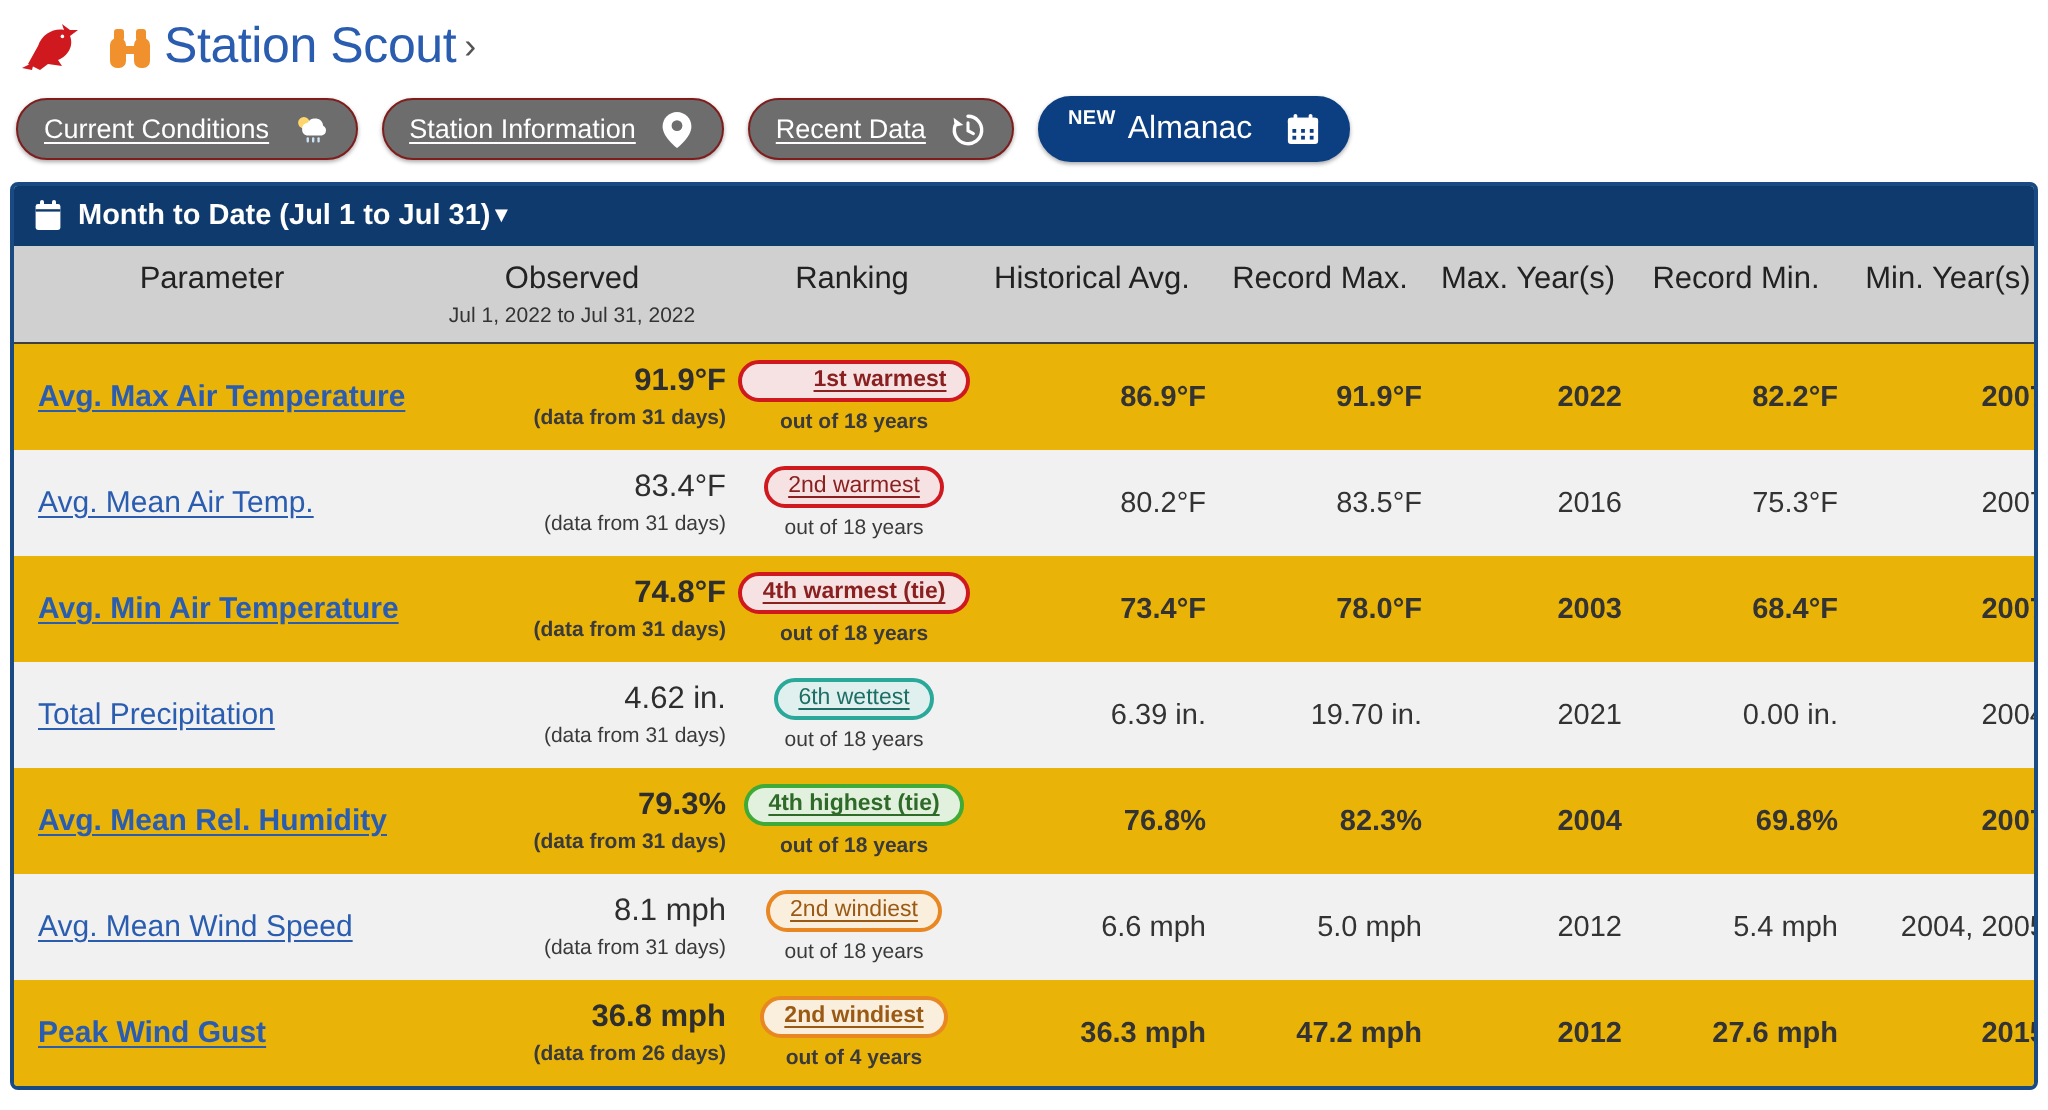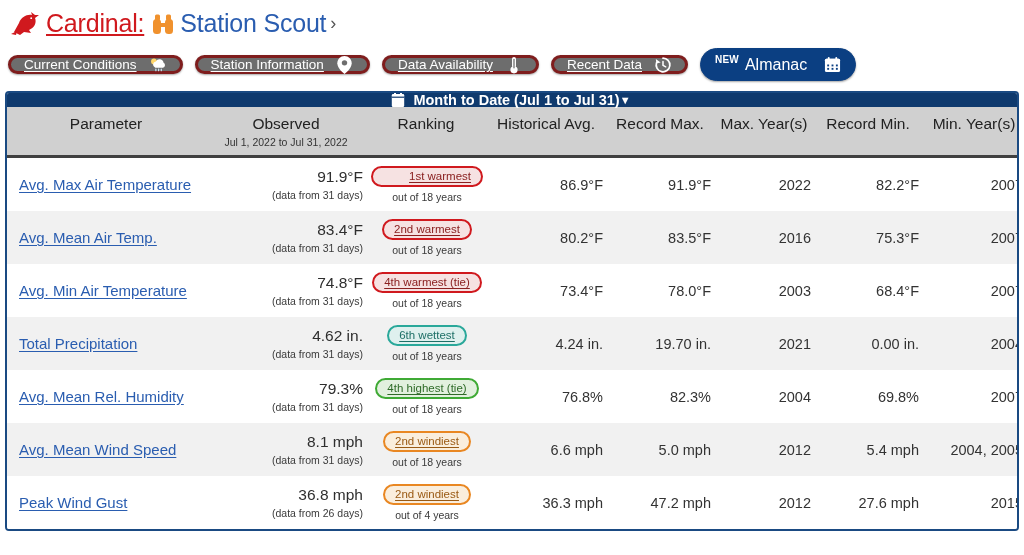--- a/index.html
+++ b/index.html
@@ -35,24 +35,24 @@
   .crumb-current { color: #1b1b1b; }
 
   
   .navbar {
     display: flex; align-items: center;
     padding: 10px 0 0 8px;
     gap: 12px;
   }
   .pill {
     display: flex; align-items: center; justify-content: center;
-    height: 19px;
+    height: 31px;
     border-radius: 16px;
     background: #6d6d6d;
-    border: 3px solid #7f1d1d;
+    border: 1px solid #7f1d1d;
     color: #ffffff;
     padding: 0 13px;
     cursor: pointer;
     box-shadow: 0 1px 2px rgba(0,0,0,0.35);
     gap: 12px;
   }
   .pill .plabel {
     font-size: 13.5px;
     color: #ffffff;
     text-decoration: underline;
@@ -82,59 +82,59 @@
   .panel {
     margin: 10px 5px 0 5px;
     border: 2px solid #1a4a82;
     border-radius: 4px;
     overflow: hidden;
     background: #e9e9e9;
   }
   .panel-head {
     background: #0f3a6e;
     color: #ffffff;
-    height: 14px;
+    height: 30px;
     display: flex; align-items: center;
     padding: 0 12px 0 10px;
     font-size: 14.5px;
     font-weight: bold;
-    justify-content: center;
+    justify-content: flex-start;
     cursor: pointer;
   }
   .panel-head-left { display:flex; align-items:center; gap:8px; }
   .cal-icon { width: 14px; height: 16px; flex:none; display:block;}
   .caret { font-size: 11px; color:#ffffff; }
 
   table { width: 100%; border-collapse: collapse; table-layout: fixed; }
   thead th {
     background: #d0d0d0;
     color: #222222;
     font-weight: normal;
     font-size: 15.5px;
     padding: 8px 4px 7px 2px;
     text-align: center;
     vertical-align: top;
-    border-bottom: 3px solid #404040;
+    border-bottom: 1px solid #404040;
   }
   thead th .sub {
     display: block;
     font-size: 10.5px;
     color: #333;
     margin-top: 3px;
     font-weight: normal;
   }
   tbody td {
     font-size: 14.5px;
     color: #333333;
     text-align: right;
     padding: 8px 4px;
     vertical-align: middle;
     height: 50px;
   }
-  tbody tr.odd td { background: #ffffff; }
+  tbody tr.odd td { background: #eab308; font-weight: bold; }
   tbody tr.even td { background: #f1f1f1; }
   td.param { text-align: left; padding-left: 12px; }
   td.param a {
     color: #2a5db0;
     text-decoration: underline;
     text-underline-offset: 2px;
     font-size: 15px;
     cursor: pointer;
   }
   .obs-main { display:block; font-size: 15.5px; color:#2e2e2e; }
@@ -169,21 +169,20 @@
 <div class="page">
 
   <div class="crumb">
     <span class="bird-icon">
       <svg viewBox="0 0 30 26" width="30" height="26" aria-hidden="true">
         <path d="M4 21 L9 12 C11 6 17 3 22 4 L21 1 L25 4 L29 4 L25 7 C27 12 24 17 19 19 L21 22 L14 21 L10 24 Z" fill="#d0191e"></path>
         <circle cx="21.2" cy="7.2" r="0.9" fill="#fff"></circle>
         <path d="M1 23 L7 20 L6 24 Z" fill="#d0191e"></path>
       </svg>
     </span>
-    <span class="crumb-link-red">Cardinal:</span>
     <span class="binoc-icon">
       <svg viewBox="0 0 24 24" width="24" height="24" aria-hidden="true">
         <rect x="2" y="7" width="8" height="15" rx="3.5" fill="#f0912d"></rect>
         <rect x="14" y="7" width="8" height="15" rx="3.5" fill="#f0912d"></rect>
         <rect x="4" y="2.5" width="5" height="6" rx="1.5" fill="#f0912d"></rect>
         <rect x="15" y="2.5" width="5" height="6" rx="1.5" fill="#f0912d"></rect>
         <rect x="10" y="11" width="4" height="4" fill="#f0912d"></rect>
       </svg>
     </span>
     <span class="crumb-link-blue">Station Scout</span>
@@ -208,30 +207,20 @@
     <div class="pill">
       <span class="plabel">Station Information</span>
       <span class="picon">
         <svg viewBox="0 0 16 20" width="15" height="18" aria-hidden="true">
           <path d="M8 0 C3.6 0 0 3.6 0 8 C0 14 8 20 8 20 C8 20 16 14 16 8 C16 3.6 12.4 0 8 0 Z" fill="#ffffff"></path>
           <circle cx="8" cy="7.6" r="3" fill="#6d6d6d"></circle>
         </svg>
       </span>
     </div>
 
-    <div class="pill">
-      <span class="plabel">Data Availability</span>
-      <span class="picon">
-        <svg viewBox="0 0 10 20" width="10" height="18" aria-hidden="true">
-          <rect x="2.8" y="1" width="4.4" height="12" rx="2.2" fill="#ffffff"></rect>
-          <circle cx="5" cy="15.4" r="4" fill="#ffffff"></circle>
-          <rect x="4.1" y="3" width="1.8" height="11" rx="0.9" fill="#8c8c8c"></rect>
-        </svg>
-      </span>
-    </div>
 
     <div class="pill">
       <span class="plabel">Recent Data</span>
       <span class="picon">
         <svg viewBox="0 0 20 20" width="18" height="18" aria-hidden="true">
           <path d="M10 2.4 a7.6 7.6 0 1 1 -7.2 5.2" fill="none" stroke="#ffffff" stroke-width="1.9" stroke-linecap="round"></path>
           <path d="M2 3.2 L2.6 8.2 L7.4 7.2 Z" fill="#ffffff"></path>
           <path d="M10 6 L10 10.4 L13 12" fill="none" stroke="#ffffff" stroke-width="1.7" stroke-linecap="round"></path>
         </svg>
       </span>
@@ -376,21 +365,21 @@
             <td>
               <span class="obs-main">4.62 in.</span>
               <span class="obs-sub">(data from 31 days)</span>
             </td>
             <td>
               <div class="rank-wrap">
                 <span class="rank-badge" style="border-color: rgb(42, 168, 154); background: rgb(223, 240, 238); color: rgb(29, 111, 102);">6th wettest</span>
                 <div class="rank-sub">out of 18 years</div>
               </div>
             </td>
-            <td>4.24 in.</td>
+            <td>6.39 in.</td>
             <td>19.70 in.</td>
             <td>2021</td>
             <td>0.00 in.</td>
             <td>2004</td>
           </tr>
           <tr class="odd">
             <td class="param"><a>Avg. Mean Rel. Humidity</a></td>
             <td>
               <span class="obs-main">79.3%</span>
               <span class="obs-sub">(data from 31 days)</span>

